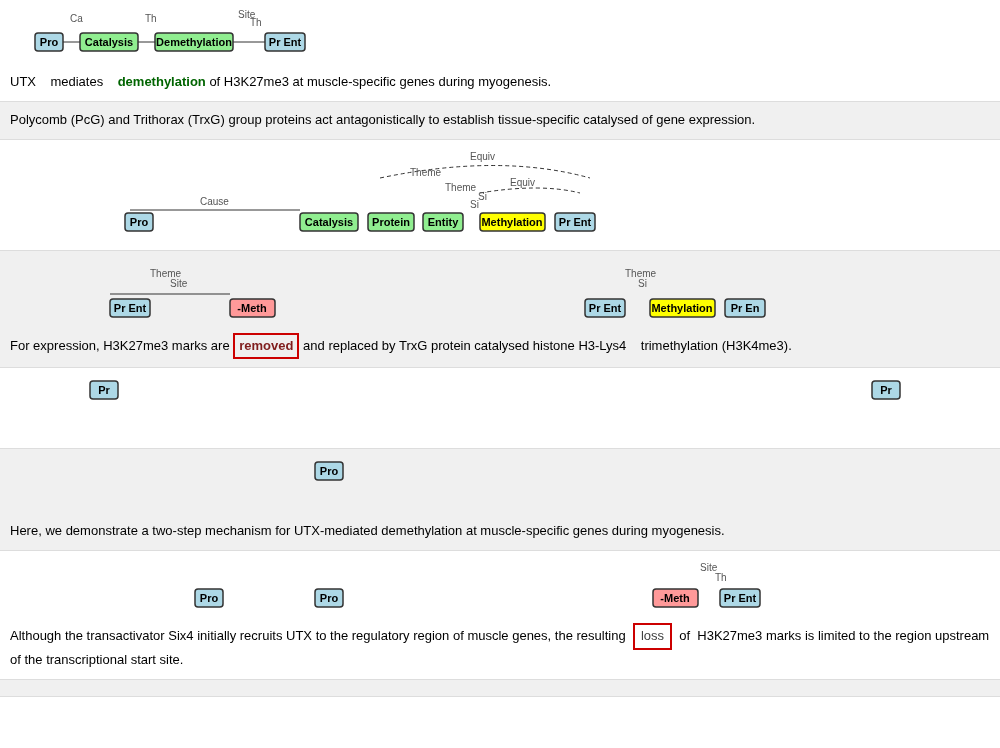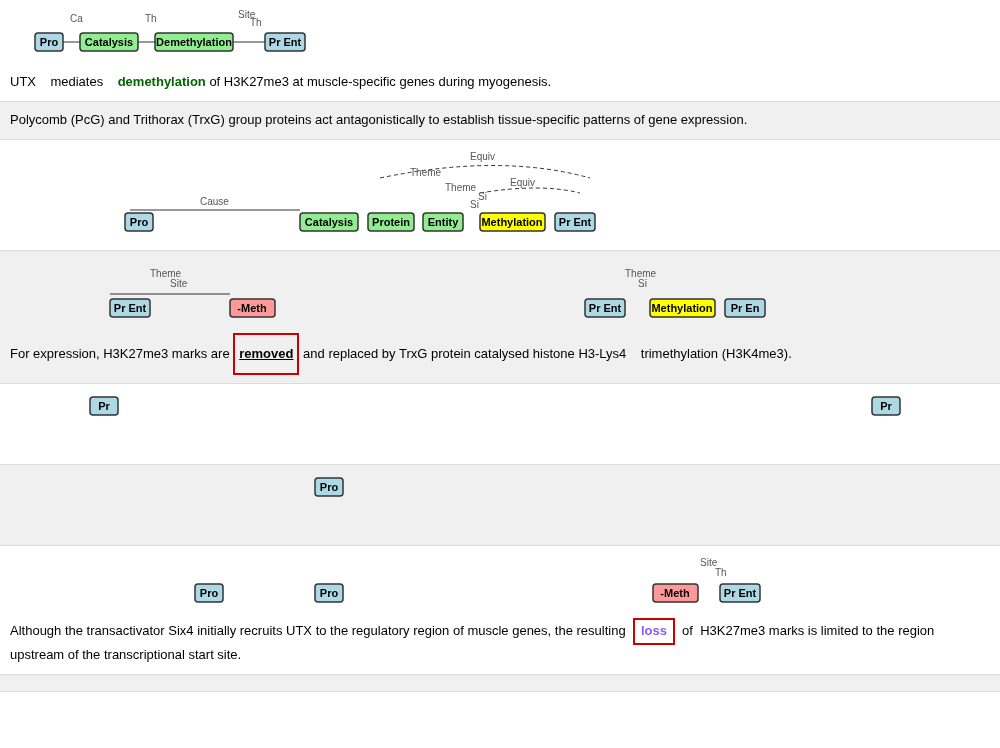--- a/index.html
+++ b/index.html
@@ -32,32 +32,31 @@
 
     
     .svg-diagram {
       display: block;
       overflow: visible;
     }
     .loss-box {
       display: inline-block;
       border: 2px solid #cc0000;
       padding: 1px 6px;
-      color: #8b5cf6;
-      font-weight: bold;
+      color: #404040;
+      font-weight: normal;
       vertical-align: middle;
     }
     .removal-box {
       display: inline-block;
       border: 2px solid #cc0000;
-      padding: 9px 4px;
-      color: #000000;
+      padding: 1px 4px;
+      color: #7f1d1d;
       font-weight: bold;
       vertical-align: middle;
-      text-decoration: underline;
     }
   </style>
 </head>
 <body>
 
 <div class="section">
   <div class="diagram-area">
     <svg class="svg-diagram" width="320" height="60">
 
       <rect x="25" y="25" width="28" height="18" rx="3" fill="#add8e6" stroke="#333" stroke-width="1.5"></rect>
@@ -85,21 +84,21 @@
       <line x1="223" y1="34" x2="255" y2="34" stroke="#333" stroke-width="1"></line>
     </svg>
   </div>
   <div class="text-line">
     UTX &nbsp;&nbsp; mediates &nbsp;&nbsp; <span class="highlight-green">demethylation</span> of H3K27me3 at muscle-specific genes during myogenesis.
   </div>
 </div>
 
 <div class="section">
   <div class="text-line">
-    Polycomb (PcG) and Trithorax (TrxG) group proteins act antagonistically to establish tissue-specific patterns of gene expression.
+    Polycomb (PcG) and Trithorax (TrxG) group proteins act antagonistically to establish tissue-specific catalysed of gene expression.
   </div>
 </div>
 
 <div class="section">
   <div class="diagram-area">
     <svg class="svg-diagram" width="620" height="90">
 
       <path d="M 370 30 Q 490 5 580 30" fill="none" stroke="#333" stroke-width="1" stroke-dasharray="4,3"></path>
       <text x="460" y="12" font-size="10" fill="#555">Equiv</text>
 
@@ -188,20 +187,23 @@
 </div>
 
 <div class="section">
   <div class="diagram-area">
     <svg class="svg-diagram" width="400" height="30">
 
       <rect x="305" y="5" width="28" height="18" rx="3" fill="#add8e6" stroke="#333" stroke-width="1.5"></rect>
       <text x="319" y="18" text-anchor="middle" font-size="11" font-weight="bold">Pro</text>
     </svg>
   </div>
+  <div class="text-line">
+    Here, we demonstrate a two-step mechanism for UTX-mediated demethylation at muscle-specific genes during myogenesis.
+  </div>
 </div>
 
 <div class="section">
   <div class="diagram-area">
     <svg class="svg-diagram" width="800" height="55">
 
       <rect x="185" y="30" width="28" height="18" rx="3" fill="#add8e6" stroke="#333" stroke-width="1.5"></rect>
       <text x="199" y="43" text-anchor="middle" font-size="11" font-weight="bold">Pro</text>
 
       <rect x="305" y="30" width="28" height="18" rx="3" fill="#add8e6" stroke="#333" stroke-width="1.5"></rect>

